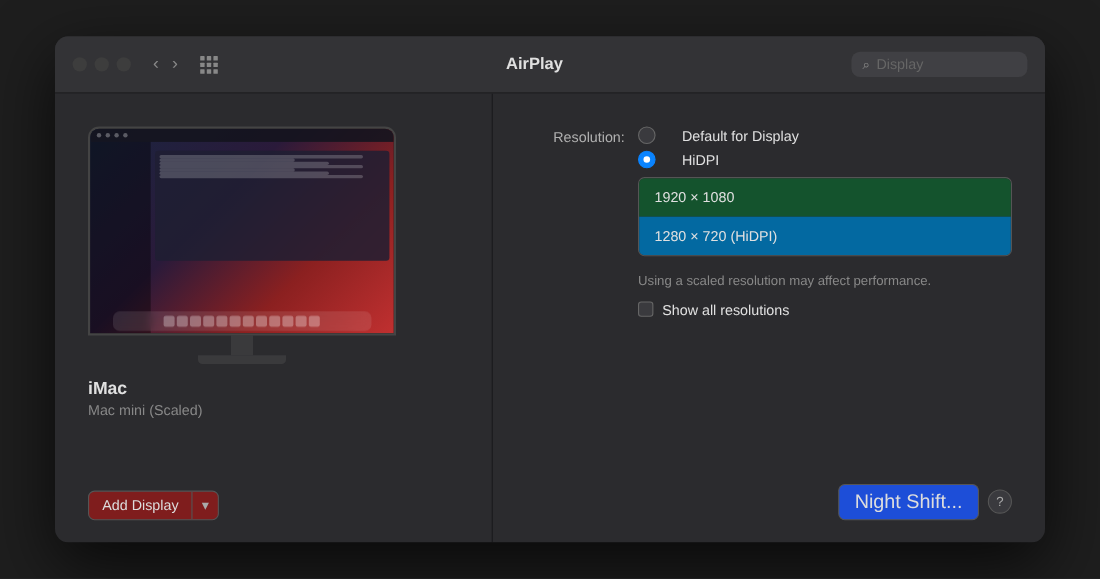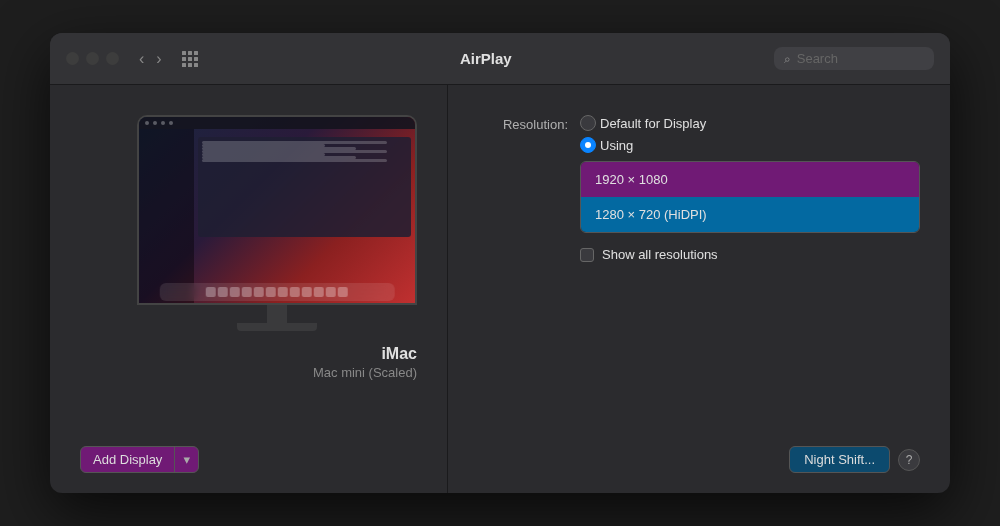--- a/index.html
+++ b/index.html
@@ -98,21 +98,21 @@
     .content {
       display: flex;
       flex: 1;
       overflow: hidden;
     }
     .left-panel {
       width: 423px;
       padding: 30px 30px 20px 30px;
       display: flex;
       flex-direction: column;
-      align-items: flex-end;
+      align-items: flex-start;
       border-right: 1px solid #1a1a1c;
     }
     .display-preview {
       width: 280px;
       height: 190px;
       background: #1a1a1a;
       border-radius: 10px 10px 0 0;
       overflow: hidden;
       position: relative;
       border: 2px solid #444;
@@ -215,21 +215,21 @@
     }
     .device-subtitle {
       color: #888;
       font-size: 13px;
       margin-top: 2px;
     }
     .add-display-btn {
       margin-top: auto;
       display: flex;
       align-items: center;
-      background: #701a75;
+      background: #7f1d1d;
       border: 1px solid #555;
       border-radius: 6px;
       color: #ddd;
       font-size: 13px;
       cursor: pointer;
       overflow: hidden;
       align-self: flex-start;
     }
     .add-display-main {
       padding: 5px 12px;
@@ -261,21 +261,21 @@
       text-align: right;
     }
     .resolution-options {
       display: flex;
       flex-direction: column;
       gap: 6px;
     }
     .radio-option {
       display: flex;
       align-items: center;
-      gap: 4px;
+      gap: 24px;
       cursor: pointer;
     }
     .radio-circle {
       width: 16px;
       height: 16px;
       border-radius: 50%;
       border: 1.5px solid #666;
       background: #3a3a3e;
       flex-shrink: 0;
       display: flex;
@@ -305,21 +305,21 @@
       border-radius: 6px;
       overflow: hidden;
       width: 340px;
       margin-left: 0;
       margin-bottom: 8px;
     }
     .resolution-item {
       padding: 10px 14px;
       color: #e0e0e0;
       font-size: 13px;
-      background: #701a75;
+      background: #14532d;
       cursor: pointer;
     }
     .resolution-item.selected {
       background: #0369a1;
     }
     .resolution-list-wrapper {
       margin-left: 102px;
       margin-bottom: 6px;
     }
     .performance-note {
@@ -351,25 +351,25 @@
     }
     .bottom-bar {
       display: flex;
       justify-content: flex-end;
       align-items: center;
       gap: 8px;
       margin-top: auto;
       padding-top: 10px;
     }
     .night-shift-btn {
-      background: #0c4a6e;
+      background: #1d4ed8;
       border: 1px solid #555;
       border-radius: 6px;
       color: #ddd;
-      font-size: 13px;
+      font-size: 18px;
       padding: 5px 14px;
       cursor: pointer;
     }
     .help-btn {
       width: 22px;
       height: 22px;
       border-radius: 50%;
       background: #3a3a3e;
       border: 1px solid #555;
       color: #aaa;
@@ -402,21 +402,21 @@
       <div class="grid-dot"></div>
         <div class="grid-dot"></div>
         <div class="grid-dot"></div>
       <div class="grid-dot"></div>
         <div class="grid-dot"></div>
         <div class="grid-dot"></div>
     </div>
     <div class="titlebar-title">AirPlay</div>
     <div class="search-bar">
       <span class="search-bar-icon">⌕</span>
-      <span class="search-bar-placeholder">Search</span>
+      <span class="search-bar-placeholder">Display</span>
     </div>
   </div>
 
   <div class="content">
 
     <div class="left-panel">
       <div class="display-preview">
         <div class="display-screen">
           <div class="screen-menubar">
             <div class="screen-menubar-dot"></div>
@@ -472,32 +472,33 @@
 
       <div class="resolution-row">
         <span class="resolution-label">Resolution:</span>
         <div class="resolution-options">
           <div class="radio-option">
             <div class="radio-circle unselected"></div>
             <span class="radio-label">Default for Display</span>
           </div>
           <div class="radio-option">
             <div class="radio-circle selected"></div>
-            <span class="radio-label">Using</span>
+            <span class="radio-label">HiDPI</span>
           </div>
         </div>
       </div>
 
       <div class="resolution-list-wrapper">
         <div class="resolution-list">
           <div class="resolution-item">1920 × 1080</div>
           <div class="resolution-item selected">1280 × 720 (HiDPI)</div>
         </div>
       </div>
 
+      <div class="performance-note">Using a scaled resolution may affect performance.</div>
 
       <div class="show-all-row">
         <div class="checkbox"></div>
         <span class="show-all-label">Show all resolutions</span>
       </div>
 
       <div class="bottom-bar">
         <button class="night-shift-btn">Night Shift...</button>
         <div class="help-btn">?</div>
       </div>

